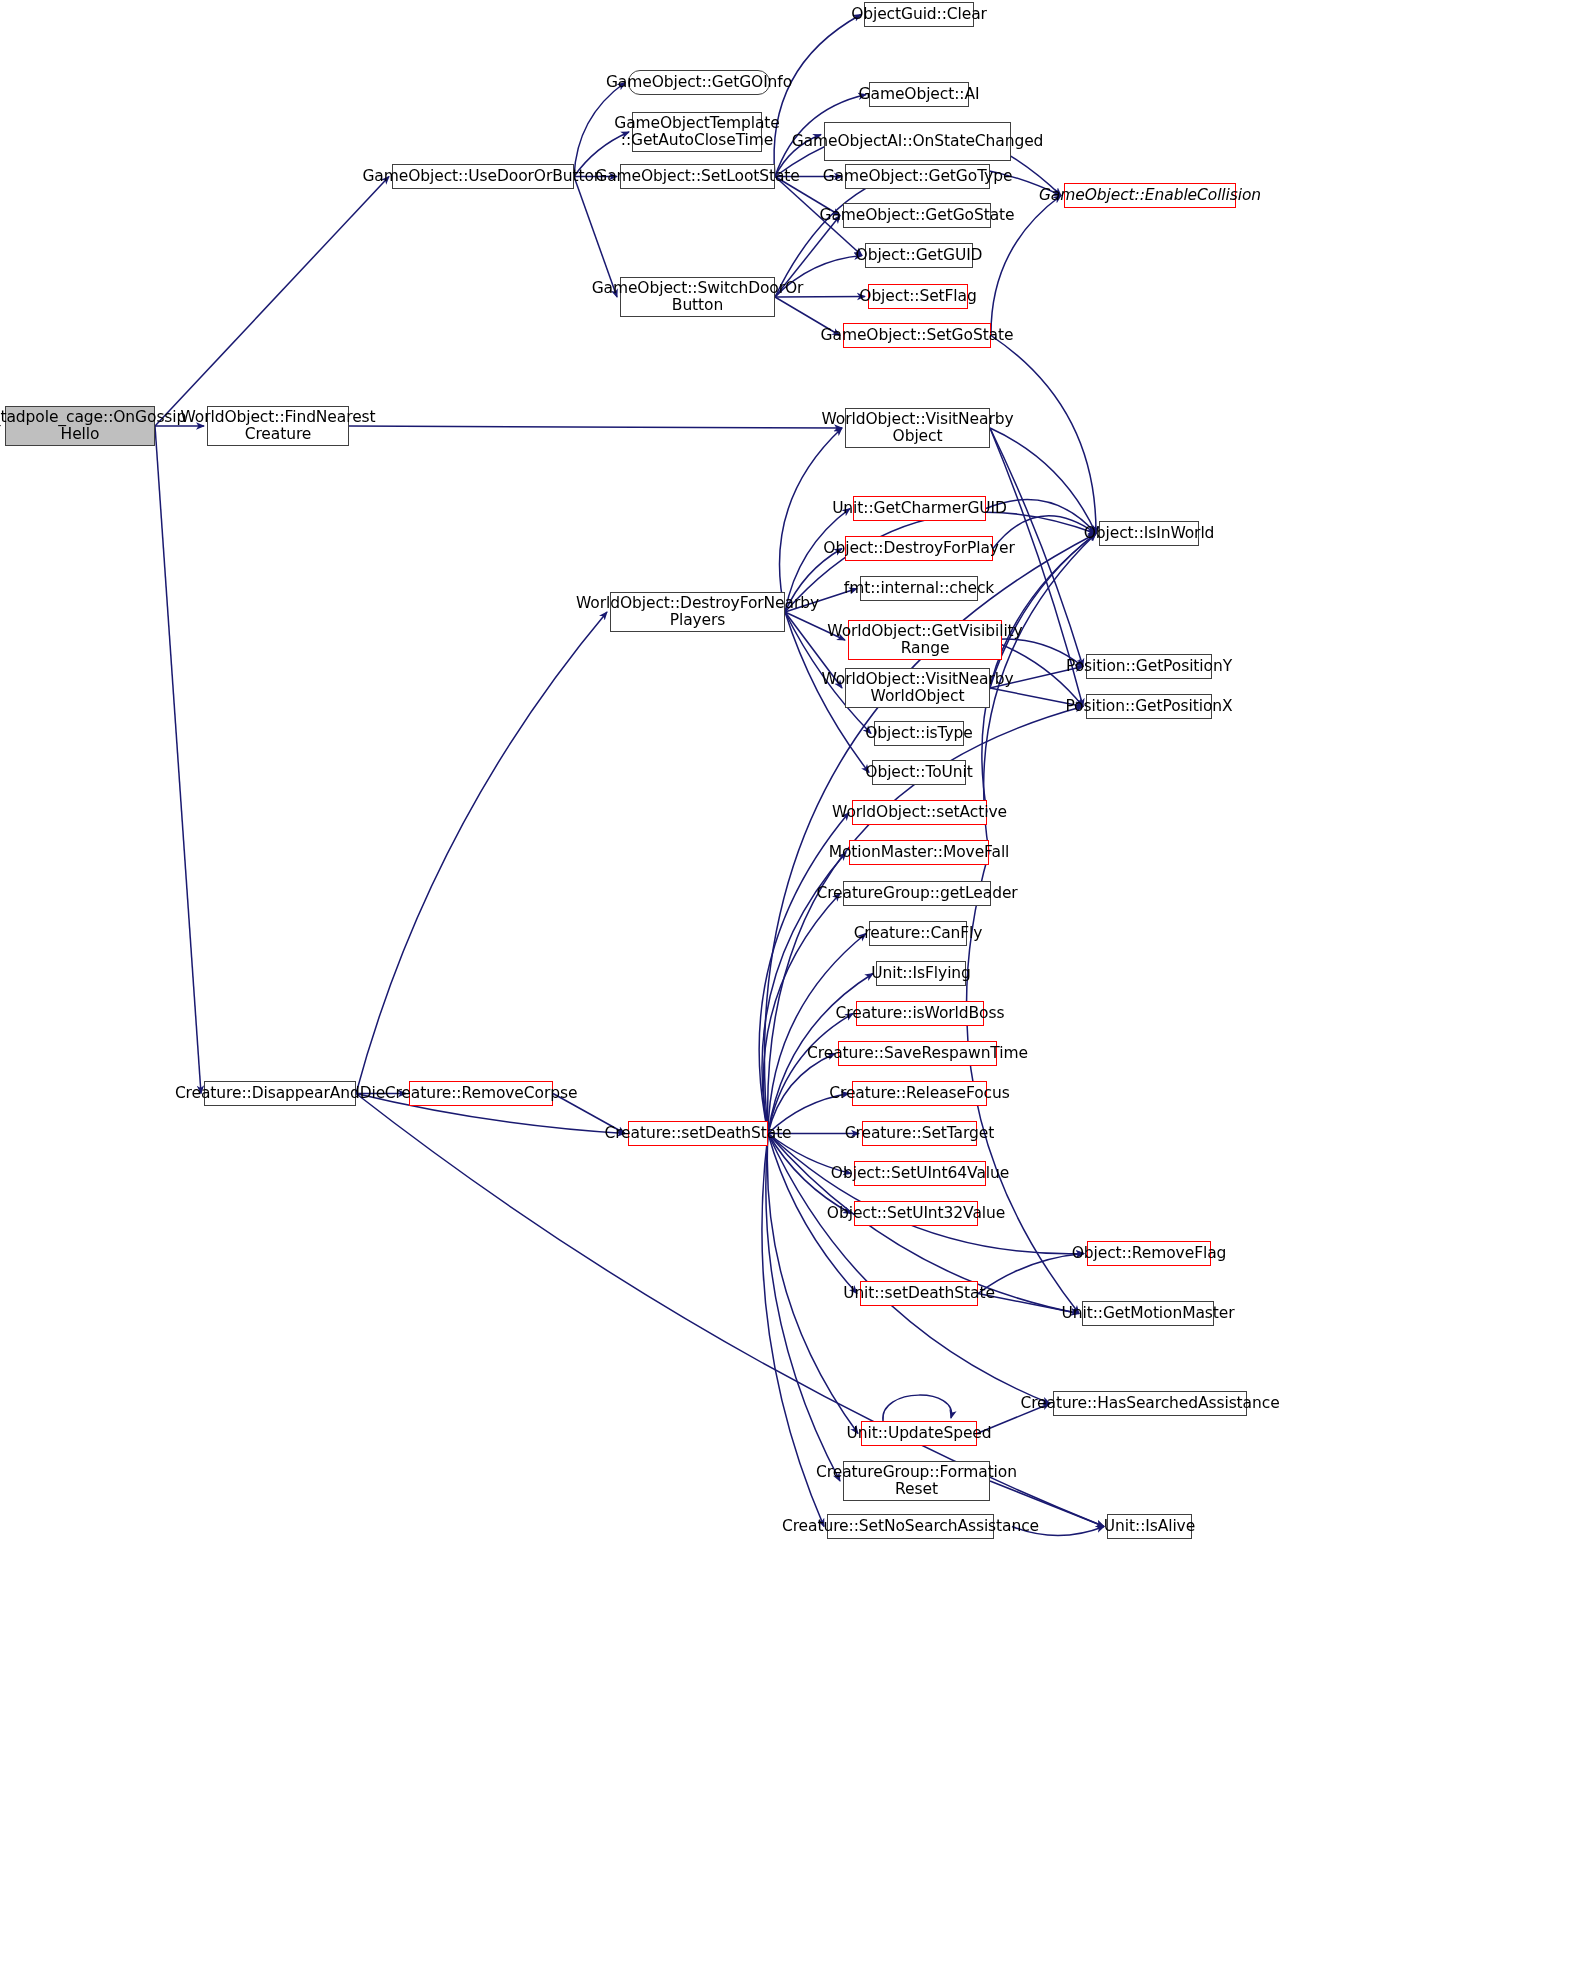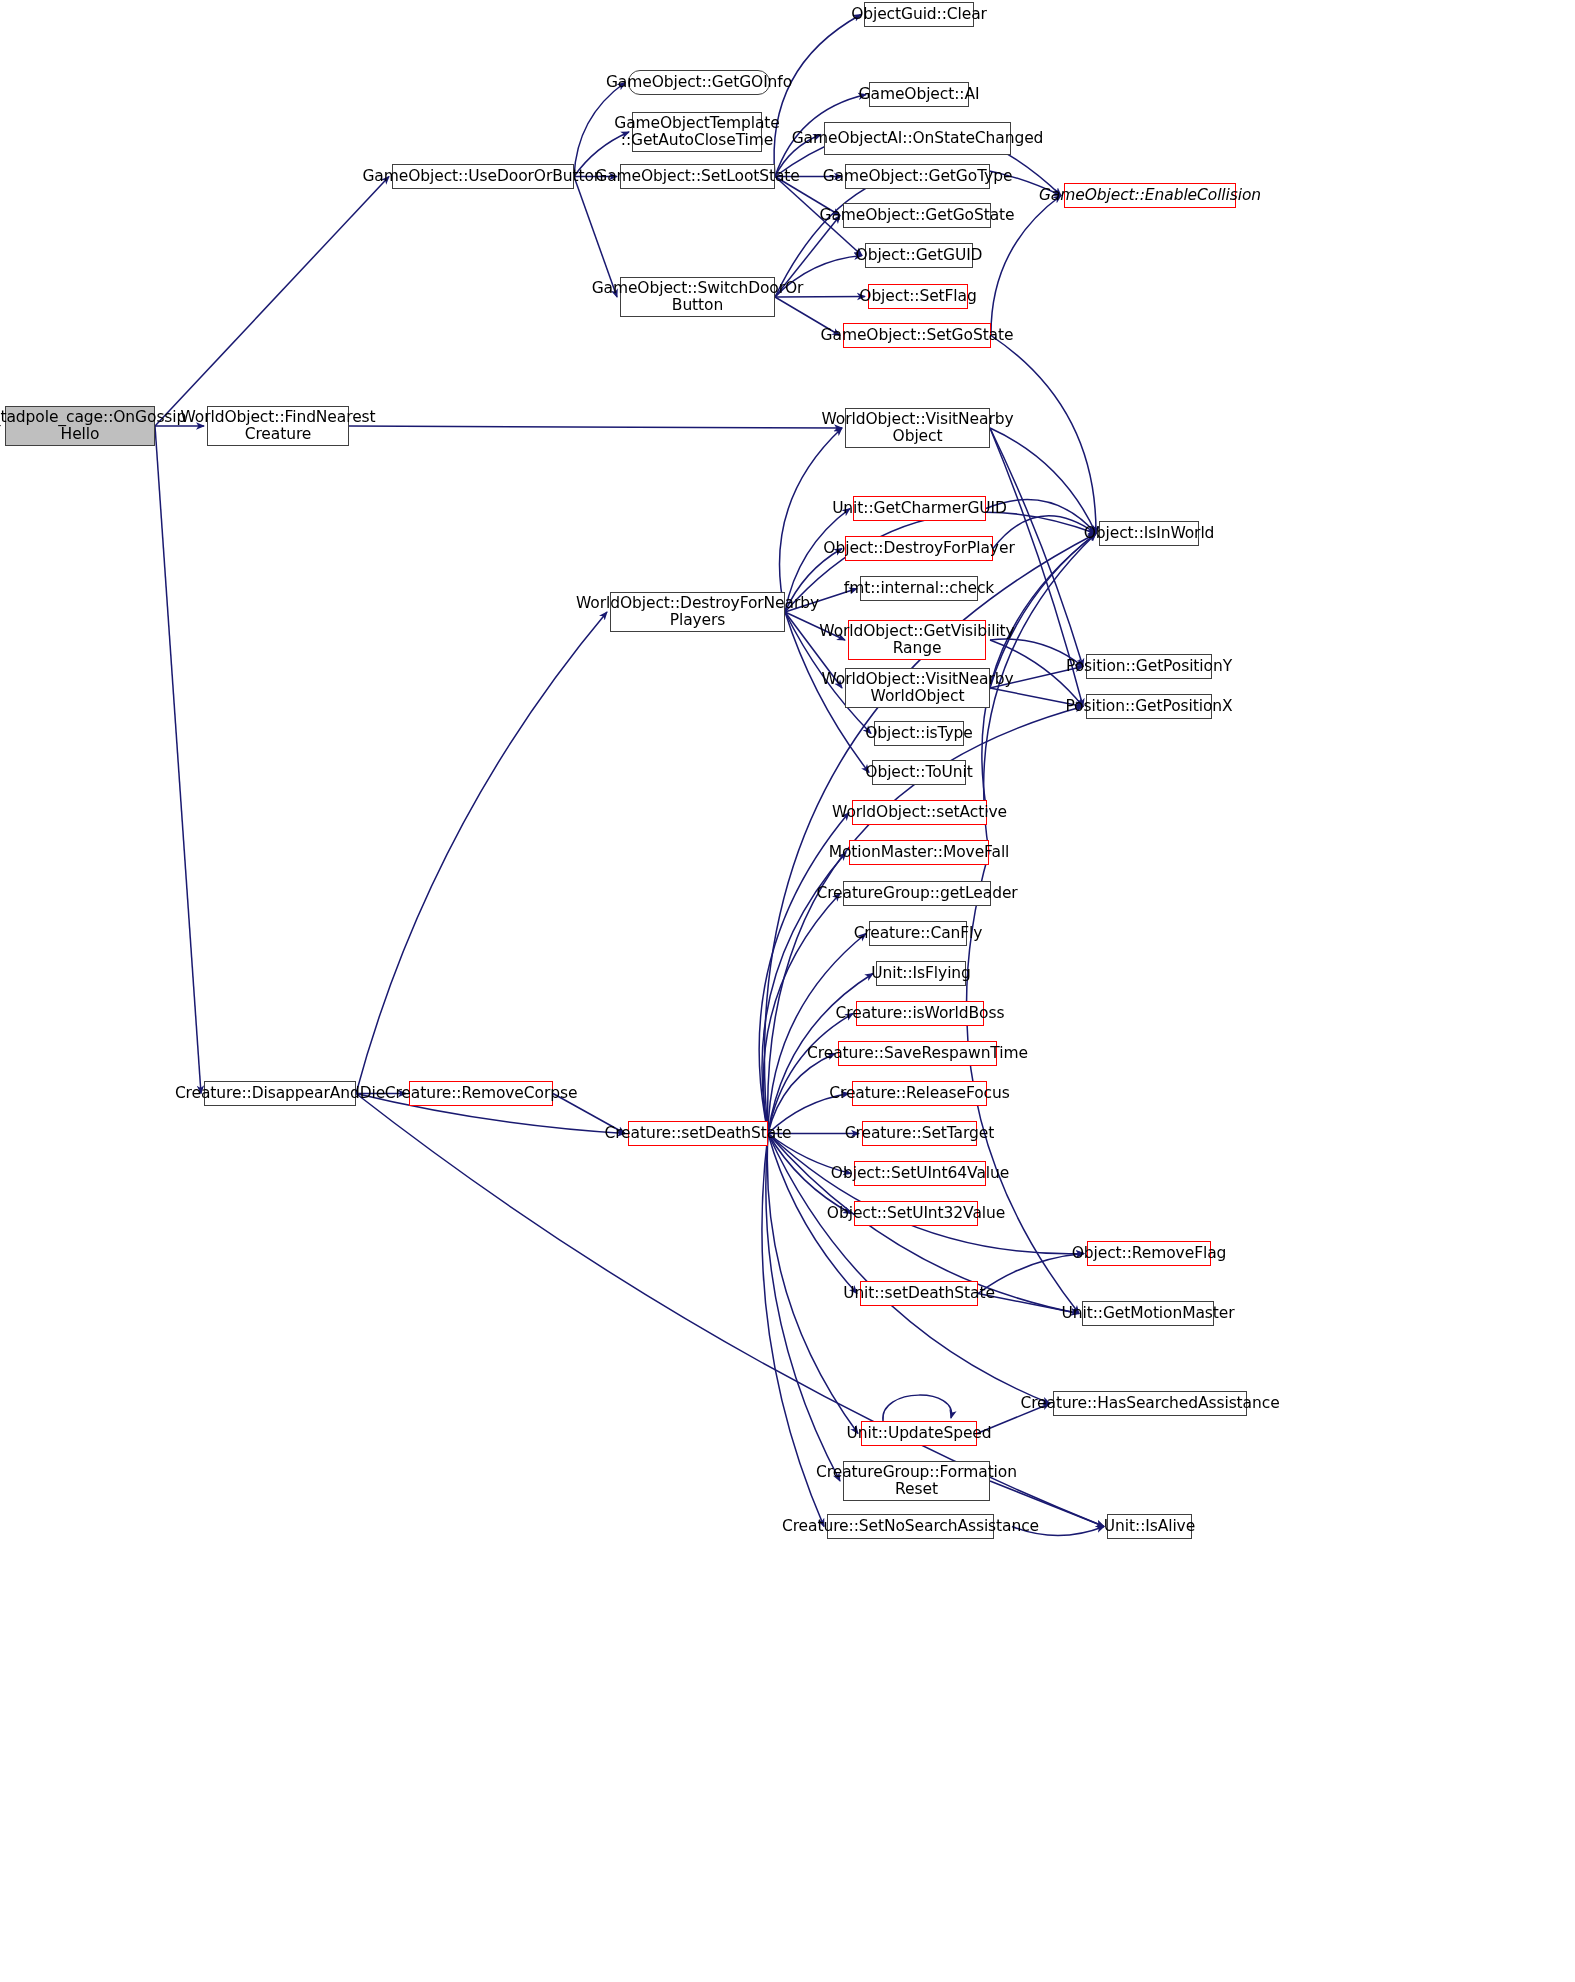--- a/index.html
+++ b/index.html
@@ -143,36 +143,36 @@
 Creature</div>
       <div class="node" style="left: 392px; top: 164px; width: 182px; height: 25px;">GameObject::UseDoorOrButton</div>
       <div class="node" style="left: 628px; top: 70px; width: 142px; height: 25px; border-radius: 12px;">GameObject::GetGOInfo</div>
       <div class="node" style="left: 632px; top: 112px; width: 130px; height: 40px;">GameObjectTemplate
 ::GetAutoCloseTime</div>
       <div class="node" style="left: 620px; top: 164px; width: 155px; height: 25px;">GameObject::SetLootState</div>
       <div class="node" style="left: 620px; top: 277px; width: 155px; height: 40px;">GameObject::SwitchDoorOr
 Button</div>
       <div class="node" style="left: 864px; top: 2px; width: 110px; height: 25px;">ObjectGuid::Clear</div>
       <div class="node" style="left: 869px; top: 82px; width: 100px; height: 25px;">GameObject::AI</div>
-      <div class="node" style="left: 824px; top: 122px; width: 187px; height: 33px;">GameObjectAI::OnStateChanged</div>
+      <div class="node" style="left: 824px; top: 122px; width: 187px; height: 39px;">GameObjectAI::OnStateChanged</div>
       <div class="node" style="left: 845px; top: 164px; width: 145px; height: 25px;">GameObject::GetGoType</div>
       <div class="node" style="left: 843px; top: 203px; width: 148px; height: 25px;">GameObject::GetGoState</div>
       <div class="node" style="left: 865px; top: 243px; width: 108px; height: 25px;">Object::GetGUID</div>
       <div class="node red" style="left: 868px; top: 284px; width: 100px; height: 25px;">Object::SetFlag</div>
       <div class="node red" style="left: 843px; top: 323px; width: 148px; height: 25px;">GameObject::SetGoState</div>
       <div class="node red" style="left: 1064px; top: 183px; width: 172px; height: 25px; font-style: italic;">GameObject::EnableCollision</div>
       <div class="node" style="left: 845px; top: 408px; width: 145px; height: 40px;">WorldObject::VisitNearby
 Object</div>
       <div class="node" style="left: 1099px; top: 521px; width: 100px; height: 25px;">Object::IsInWorld</div>
       <div class="node" style="left: 610px; top: 592px; width: 175px; height: 40px;">WorldObject::DestroyForNearby
 Players</div>
       <div class="node red" style="left: 853px; top: 496px; width: 133px; height: 25px;">Unit::GetCharmerGUID</div>
       <div class="node red" style="left: 845px; top: 536px; width: 148px; height: 25px;">Object::DestroyForPlayer</div>
       <div class="node" style="left: 860px; top: 576px; width: 118px; height: 25px;">fmt::internal::check</div>
-      <div class="node red" style="left: 848px; top: 620px; width: 138px; height: 40px; text-align: center;">WorldObject::GetVisibility
+      <div class="node red" style="left: 848px; top: 620px; width: 154px; height: 40px; text-align: center;">WorldObject::GetVisibility
 Range</div>
       <div class="node" style="left: 845px; top: 668px; width: 145px; height: 40px;">WorldObject::VisitNearby
 WorldObject</div>
       <div class="node" style="left: 874px; top: 721px; width: 90px; height: 25px;">Object::isType</div>
       <div class="node" style="left: 872px; top: 760px; width: 94px; height: 25px;">Object::ToUnit</div>
       <div class="node" style="left: 1086px; top: 654px; width: 126px; height: 25px;">Position::GetPositionY</div>
       <div class="node" style="left: 1086px; top: 694px; width: 126px; height: 25px;">Position::GetPositionX</div>
       <div class="node red" style="left: 852px; top: 800px; width: 135px; height: 25px;">WorldObject::setActive</div>
       <div class="node red" style="left: 849px; top: 840px; width: 140px; height: 25px;">MotionMaster::MoveFall</div>
       <div class="node" style="left: 843px; top: 881px; width: 148px; height: 25px;">CreatureGroup::getLeader</div>

